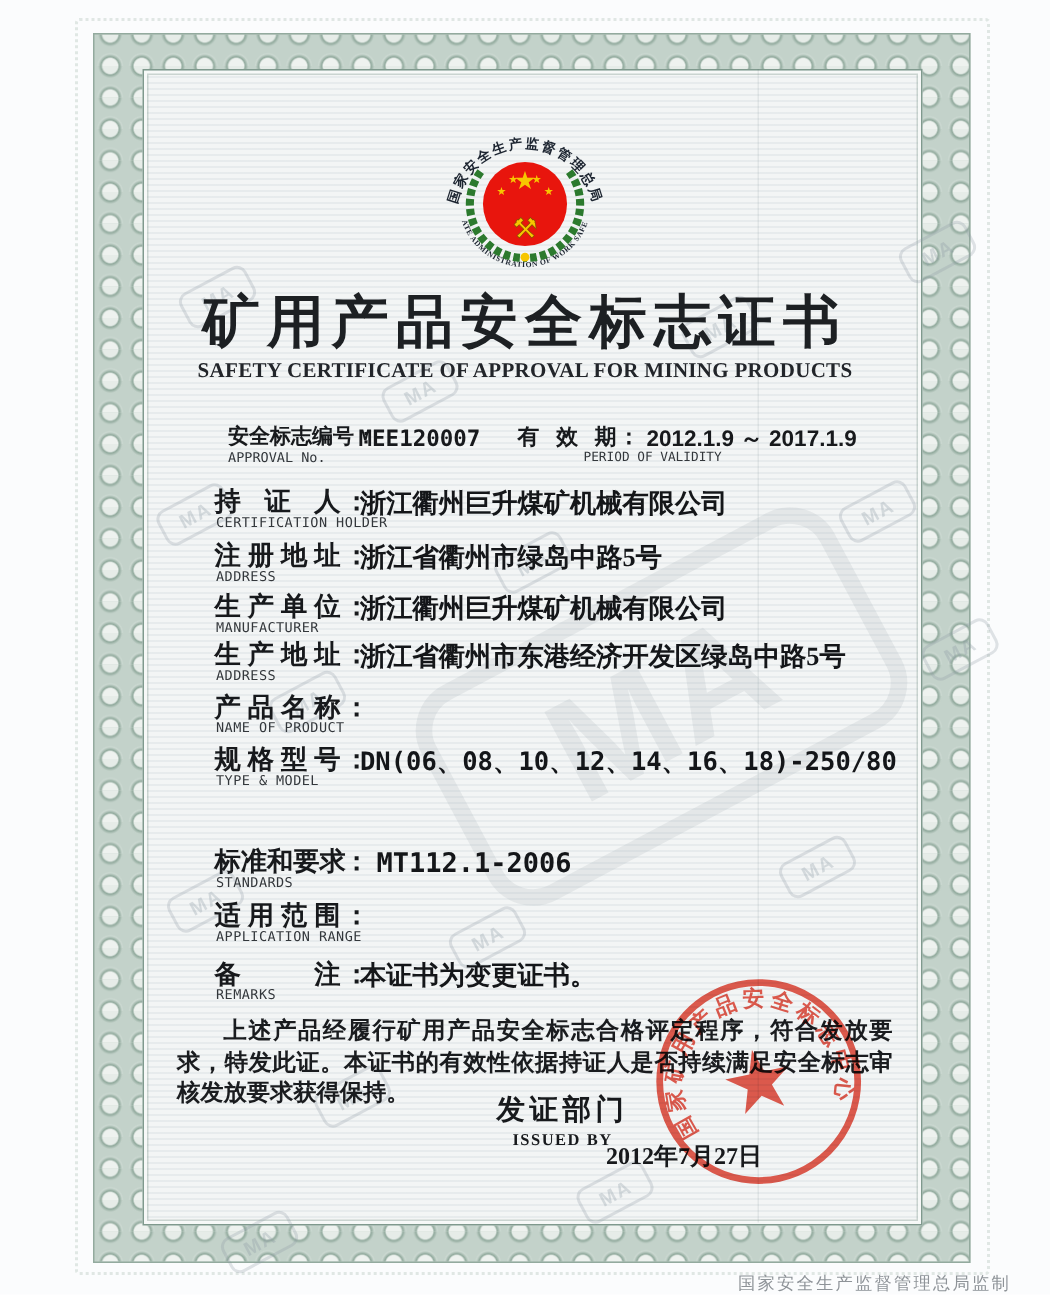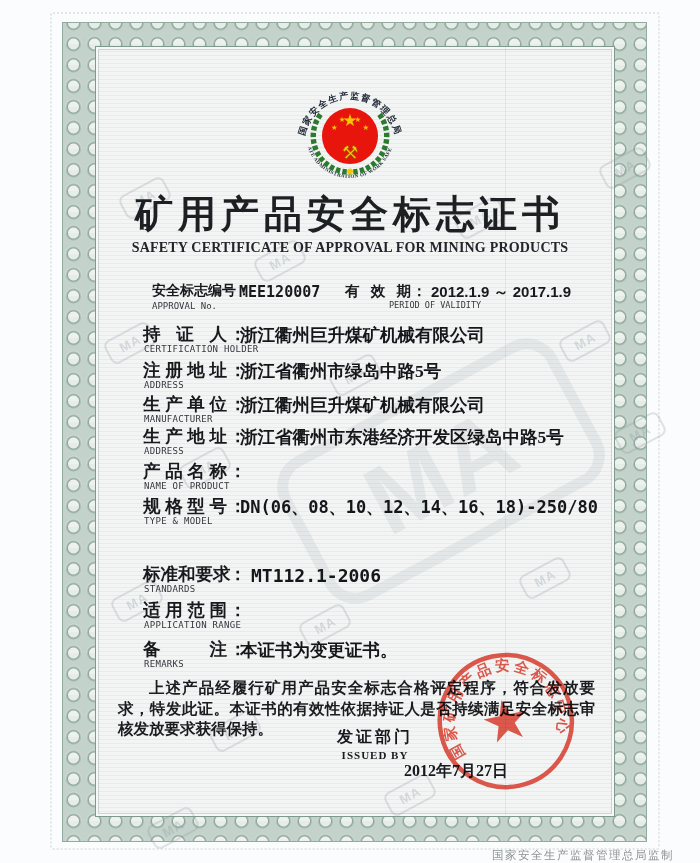--- a/index.html
+++ b/index.html
@@ -94,21 +94,21 @@
   .vgvalue{position:absolute;left:86px;top:3px;font-family:Liberation Sans, sans-serif;
     font-size:15px;font-weight:bold;white-space:nowrap;}
   
   .decl{
     position:absolute;left:118px;top:678px;width:477px;
     font-size:15.5px;line-height:20.5px;font-weight:bold;color:#1a1c1f;
     text-align:justify;text-indent:31px;
   }
   
   .issued{position:absolute;left:300px;top:727px;width:150px;text-align:center;}
-  .issued-zh{font-size:16px;font-weight:bold;letter-spacing:3px;white-space:nowrap;}
+  .issued-zh{font-size:19px;font-weight:bold;letter-spacing:3px;white-space:nowrap;}
   .issued-en{font-size:11px;font-weight:bold;letter-spacing:1px;margin-top:1px;white-space:nowrap;}
   .cert-date{position:absolute;left:404px;top:761px;font-size:16px;font-weight:bold;white-space:nowrap;}
   
   .stamp{
     position:absolute;left:427px;top:643px;width:158px;height:158px;
     transform:rotate(-12deg);mix-blend-mode:multiply;opacity:.9;
   }
   
   .footer-note{
     position:absolute;left:492px;top:848px;font-size:11.5px;color:#8e9398;

